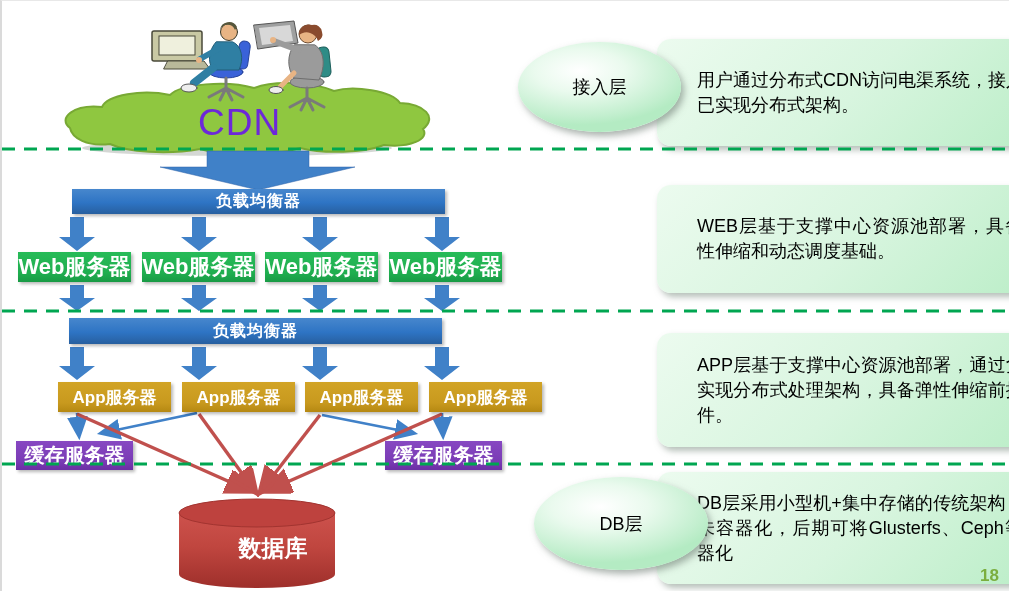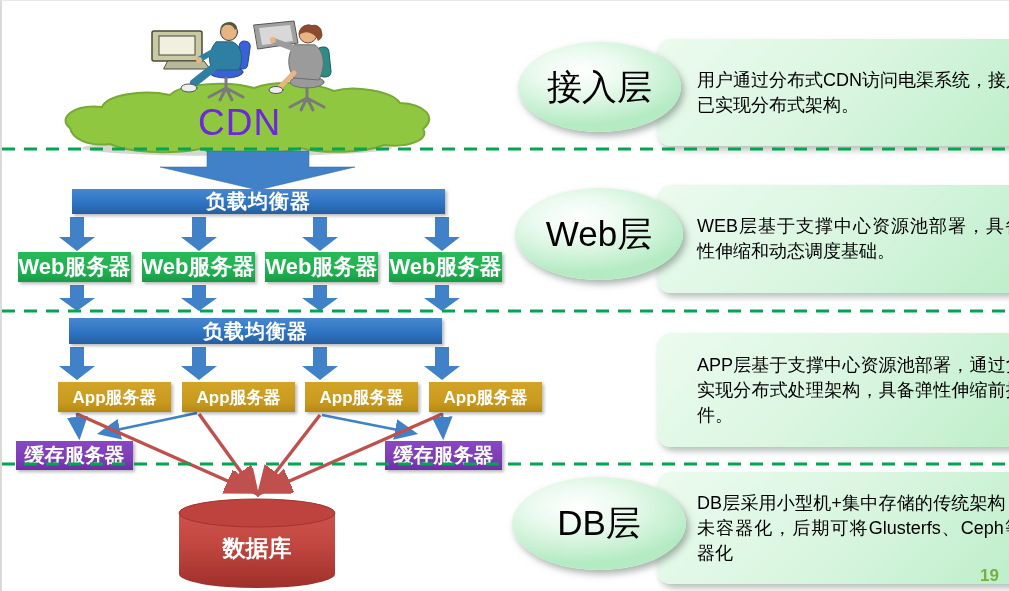--- a/index.html
+++ b/index.html
@@ -10,42 +10,42 @@
   }
   .abs{position:absolute;box-sizing:border-box;}
   svg{position:absolute;left:0;top:0;}
   #bg{z-index:1;}
   #dashes{z-index:3;pointer-events:none;}
 
   
   .node{position:absolute;z-index:2;display:flex;align-items:center;justify-content:center;
         color:#fff;box-shadow:2px 2px 3px rgba(0,0,0,.28);}
   .lb{background:linear-gradient(180deg,#4787cd 0%,var(--load-balancer,#2E74C4) 55%,#275f9f 100%);
-      font-size:20px;font-weight:700;letter-spacing:1px;}
+      font-size:16px;font-weight:700;letter-spacing:1px;}
   .web{background:linear-gradient(180deg,#27bb58 0%,var(--web-server,#1FAE4F) 70%,#189a45 100%);
        font-size:22px;font-weight:600;}
   .app{background:linear-gradient(180deg,#d2a426 0%,var(--app-server,#C8991E) 70%,#b58812 100%);
        font-size:17px;font-weight:600;margin-left:40px;}
   .cache{background:linear-gradient(180deg,#8748c2 0%,var(--cache-server,#7A3BB5) 70%,#6b2fa4 100%);
        font-size:20px;font-weight:600;}
 
   .cdn-label{z-index:2;font-size:37px;color:#6d28d9;letter-spacing:1px;}
-  .db-label{z-index:2;font-size:23px;font-weight:700;color:#fff;text-align:center;}
+  .db-label{z-index:2;font-size:23px;font-weight:700;color:#fff;text-align:center;margin-left:16px;}
 
   
   .bubble-rect{position:absolute;z-index:2;border-radius:14px;
     background:linear-gradient(135deg,#ecfbef 0%,#d8f5df 50%,#b9edc6 100%);
     box-shadow:3px 4px 6px rgba(110,130,115,.5);
     display:flex;align-items:center;padding:6px 10px 6px 40px;}
   .bubble-rect p{margin:0;font-size:18px;line-height:25px;color:#000;text-align:justify;}
   .bubble-ellipse{position:absolute;z-index:2;border-radius:50%;
     background:radial-gradient(ellipse 70% 60% at 38% 32%,#ffffff 0%,#eafaee 40%,#c3efcf 85%,#b4ebc3 100%);
     box-shadow:3px 4px 7px rgba(100,115,105,.55);
     display:flex;align-items:center;justify-content:center;}
-  .bubble-ellipse span{font-size:35px;color:#000;}
+  .bubble-ellipse span{font-size:18px;color:#000;}
 
   .page-num{position:absolute;z-index:2;right:10px;top:565px;font-size:17px;font-weight:700;
             color:var(--page-number-green,#7BAE3F);}
 
   
   .arr{fill:var(--arrow-blue,#4081C8);}
   .rline{stroke:var(--line-red,#C0504D);}
   .bline{stroke:var(--arrow-blue,#4081C8);}
   .dline{stroke:var(--dashed-line,#00A651);}
 </style>
@@ -183,37 +183,34 @@
   <div class="bubble-rect" style="left:655px;top:38px;width:345px;height:95px;">
     <p>用户通过分布式CDN访问电渠系统，接入层已实现分布式架构。</p>
   </div>
   <div class="bubble-ellipse" style="left:516px;top:41px;width:163px;height:90px;">
     <span>接入层</span>
   </div>
 
   <div class="bubble-rect" style="left:655px;top:184px;width:345px;height:96px;">
     <p>WEB层基于支撑中心资源池部署，具备弹性伸缩和动态调度基础。</p>
   </div>
-  <div class="bubble-ellipse" style="left:513px;top:187px;width:168px;height:92px;">
-    <span>Web层</span>
-  </div>
 
   <div class="bubble-rect" style="left:655px;top:332px;width:345px;height:102px;">
     <p>APP层基于支撑中心资源池部署，通过负载实现分布式处理架构，具备弹性伸缩前提条件。</p>
   </div>
 
   <div class="bubble-rect" style="left:655px;top:471px;width:345px;height:100px;">
     <p>DB层采用小型机+集中存储的传统架构，暂未容器化，后期可将Glusterfs、Ceph等容器化</p>
   </div>
-  <div class="bubble-ellipse" style="left:510px;top:476px;width:174px;height:93px;text-align:center;">
+  <div class="bubble-ellipse" style="left:532px;top:476px;width:174px;height:93px;text-align:center;">
     <span>DB层</span>
   </div>
 
   <svg id="dashes" width="1009" height="591" viewBox="0 0 1009 591">
     <g class="dline" stroke="#00A651" stroke-width="3.2" stroke-dasharray="13 9" fill="none">
       <line x1="0" y1="148" x2="1009" y2="148"></line>
       <line x1="0" y1="310" x2="1009" y2="310"></line>
       <line x1="0" y1="463" x2="1009" y2="463"></line>
     </g>
   </svg>
 
-  <div class="page-num">19</div>
+  <div class="page-num">18</div>
 </div>
 
 </body></html>

